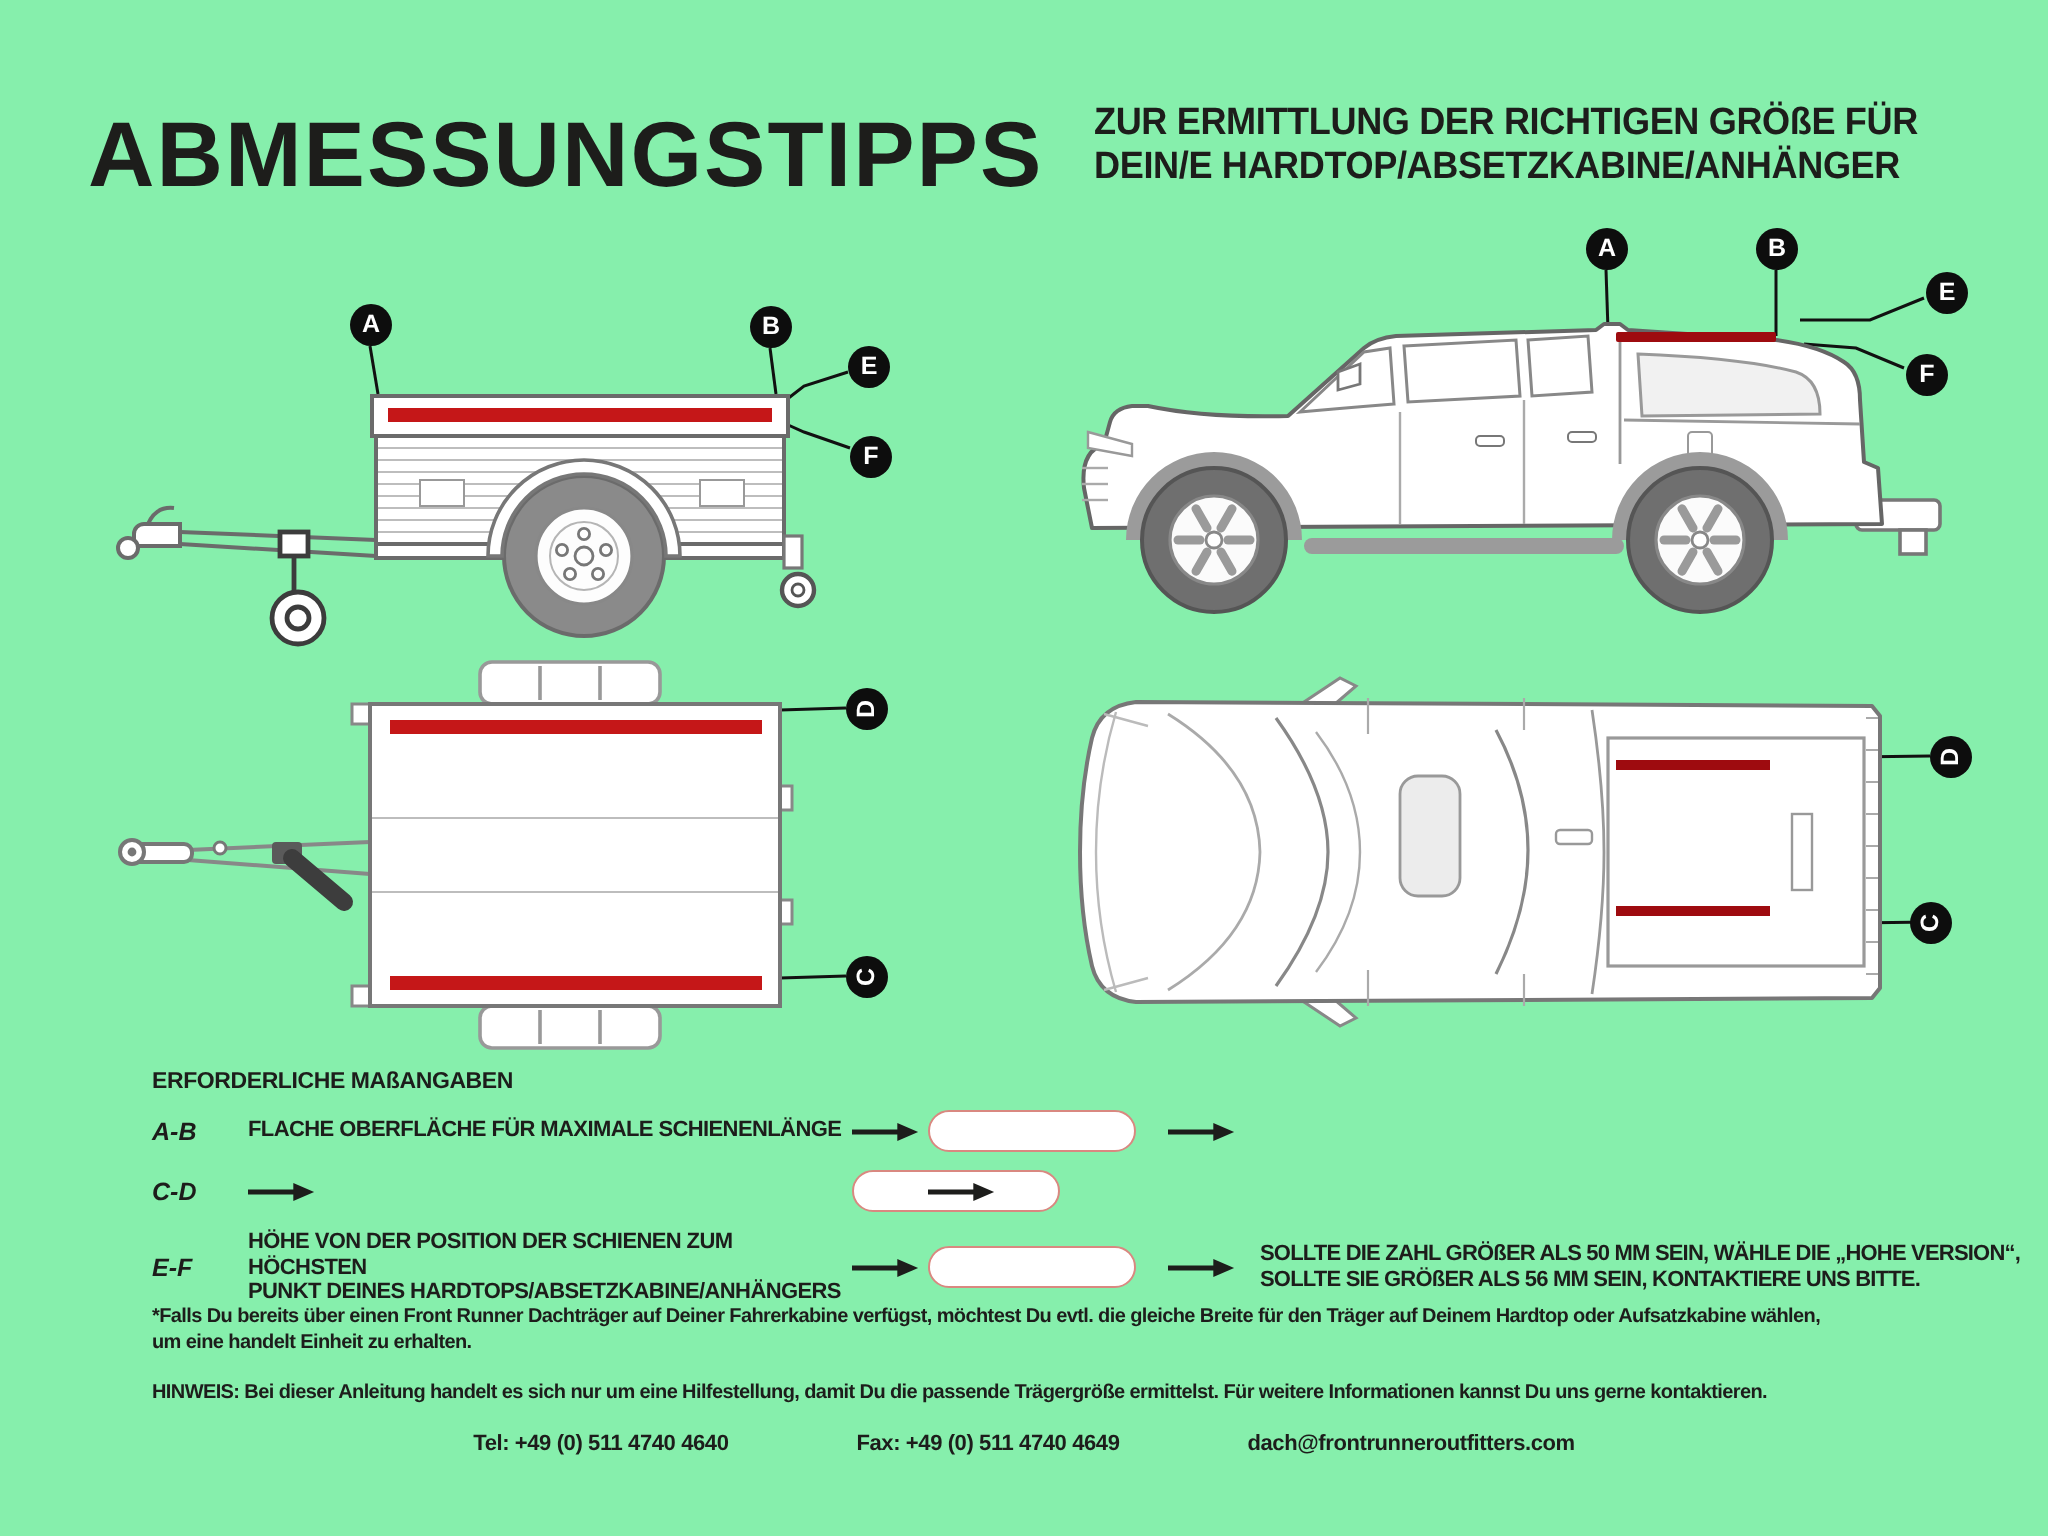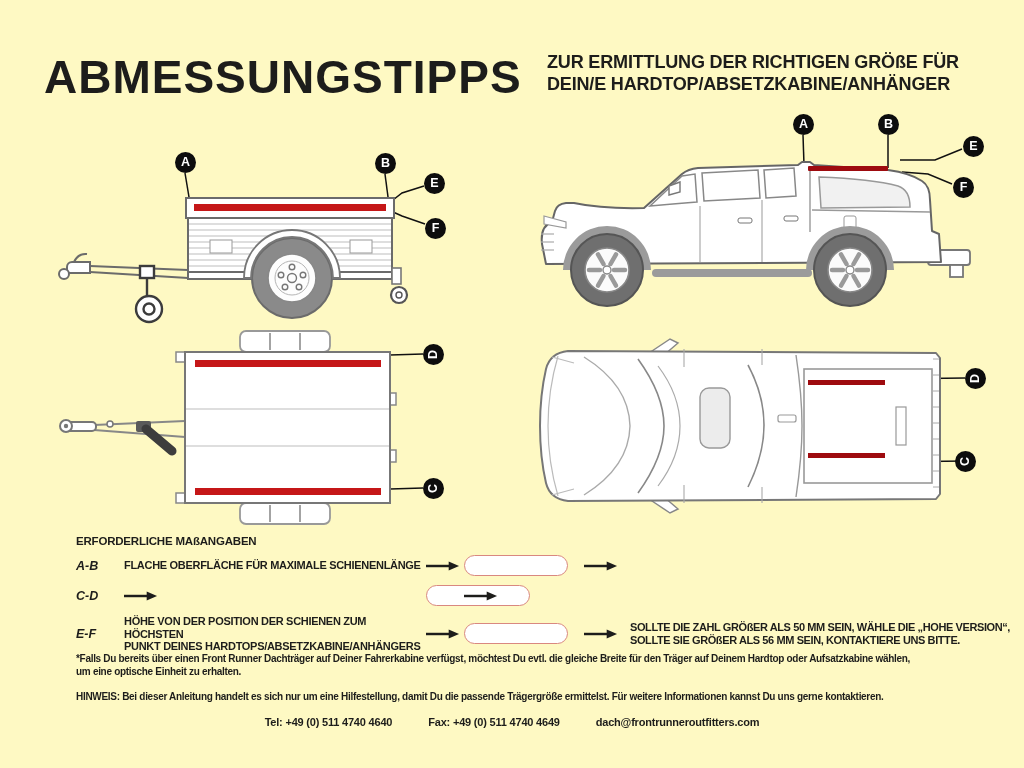--- a/index.html
+++ b/index.html
@@ -1,21 +1,21 @@
 <!DOCTYPE html>
 <html style="--text: #1d1d1b; --accent_red: #e30613; --stripe_red: #c51718; --stripe_dark_red: #9e0b0f; --pill_outline: #d98880; --line_gray: #6b6b6b;"><head>
 <meta charset="utf-8">
 <style>
   :root{
     --text:#1d1d1b; --accent_red:#e30613; --stripe_red:#c51718;
     --stripe_dark_red:#9e0b0f; --pill_outline:#d98880; --line_gray:#6b6b6b;
   }
   *{margin:0;padding:0;box-sizing:border-box;}
   html,body{background:#fff;}
-  .page{position:relative;width:1024px;height:768px;background:#fef9c3;overflow:hidden;
+  .page{position:relative;width:1024px;height:768px;background:#86efac;overflow:hidden;
          font-family:"Liberation Sans",sans-serif;color:var(--text);}
   .title{position:absolute;left:44px;top:50px;font-size:46px;font-weight:700;
          letter-spacing:1px;white-space:nowrap;}
   .subtitle{position:absolute;left:547px;top:51px;font-size:19px;font-weight:700;
          line-height:22px;white-space:pre-line;transform:scaleX(.95);transform-origin:left top;
          letter-spacing:-0.2px;}
   .diagram{position:absolute;}
   .diagram svg{position:absolute;left:0;top:0;}
   .badge{position:absolute;width:21px;height:21px;border-radius:50%;background:#0d0d0d;
          color:#fff;font-size:12.5px;font-weight:700;display:flex;align-items:center;
@@ -32,21 +32,21 @@
   .mres{font-size:11px;font-weight:700;letter-spacing:-0.4px;line-height:13px;white-space:pre-line;}
   .pill{width:104px;height:21px;border:1.6px solid var(--pill_outline);border-radius:11px;
         background:#fff;font-size:11px;font-weight:700;display:flex;align-items:center;
         justify-content:center;}
   .arrow{display:block;}
   .footnote{position:absolute;left:76px;top:652px;width:942px;font-size:10px;font-weight:700;
         letter-spacing:-0.3px;line-height:13px;white-space:pre-line;}
   .hinweis{position:absolute;left:76px;top:690px;width:942px;font-size:10px;font-weight:700;
         letter-spacing:-0.3px;line-height:13px;}
   .contact{position:absolute;left:0;top:716px;width:1024px;display:flex;justify-content:center;
-        gap:36px;font-size:11px;font-weight:700;letter-spacing:-0.2px;}
+        gap:64px;font-size:11px;font-weight:700;letter-spacing:-0.2px;}
 </style>
 </head>
 <body>
 
 <div class="page">
 
   <div class="title">ABMESSUNGSTIPPS</div>
   <div class="subtitle">ZUR ERMITTLUNG DER RICHTIGEN GRÖßE FÜR
 DEIN/E HARDTOP/ABSETZKABINE/ANHÄNGER</div>
 
@@ -333,21 +333,21 @@
       <svg class="arrow" width="34" height="12" viewBox="0 0 36 12">
         <line x1="0" y1="6" x2="26" y2="6" stroke="#1d1d1b" stroke-width="2.6"></line>
         <path d="M24,1.2 35,6 24,10.8Z" fill="#1d1d1b"></path>
       </svg>
       <div class="mres">SOLLTE DIE ZAHL GRÖßER ALS 50 MM SEIN, WÄHLE DIE „HOHE VERSION“,
 SOLLTE SIE GRÖßER ALS 56 MM SEIN, KONTAKTIERE UNS BITTE.</div>
     </div>
   </div>
 
   <div class="footnote">*Falls Du bereits über einen Front Runner Dachträger auf Deiner Fahrerkabine verfügst, möchtest Du evtl. die gleiche Breite für den Träger auf Deinem Hardtop oder Aufsatzkabine wählen,
-um eine optische Einheit zu erhalten.</div>
+um eine handelt Einheit zu erhalten.</div>
   <div class="hinweis">HINWEIS: Bei dieser Anleitung handelt es sich nur um eine Hilfestellung, damit Du die passende Trägergröße ermittelst. Für weitere Informationen kannst Du uns gerne kontaktieren.</div>
 
   <div class="contact">
     <span>Tel: +49 (0) 511 4740 4640</span>
     <span>Fax: +49 (0) 511 4740 4649</span>
     <span>dach@frontrunneroutfitters.com</span>
   </div>
 
 </div>
 

